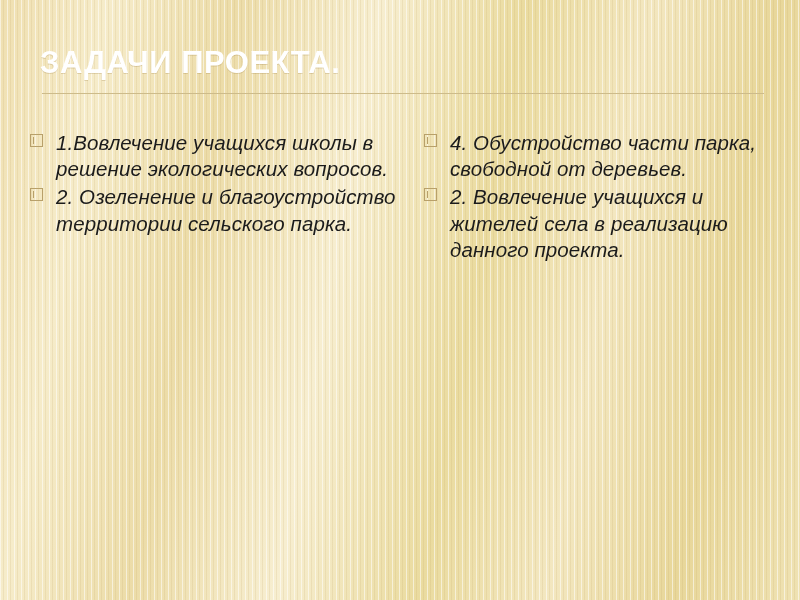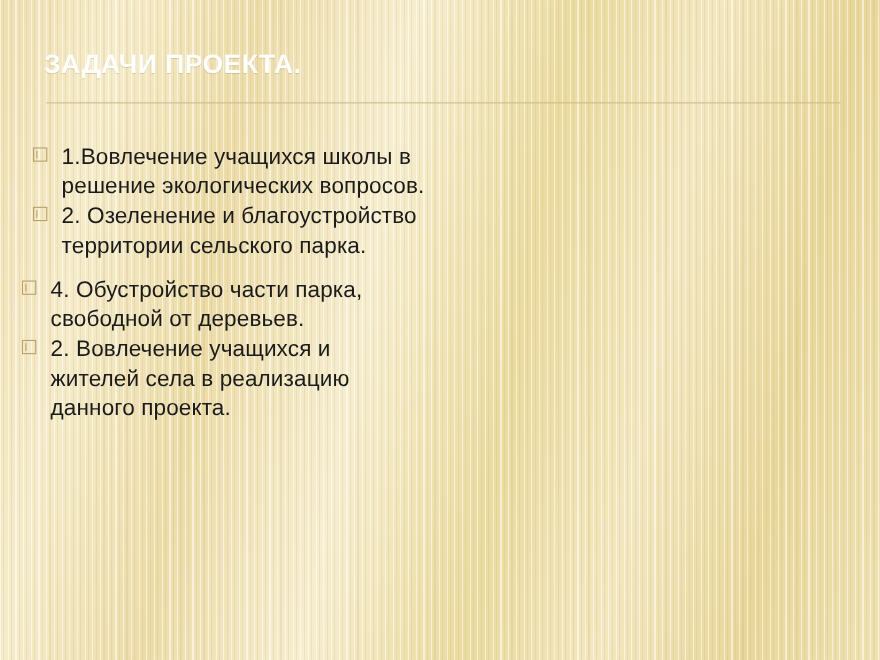--- a/index.html
+++ b/index.html
@@ -42,21 +42,21 @@
     overflow: hidden;
   }
   .title-area {
     position: absolute;
     left: 40px;
     top: 46px;
     right: 36px;
     height: 56px;
   }
   .slide-title {
-    font-size: 24px;
+    font-size: 31px;
     font-weight: bold;
     color: #ffffff;
     letter-spacing: 0.5px;
     text-transform: uppercase;
     line-height: 1.1;
     white-space: nowrap;
     display: inline-block;
     text-shadow: 0 1px 0 rgba(150,120,60,0.25);
   }
   .title-rule {
@@ -66,35 +66,34 @@
     top: 93px;
     height: 1px;
     background: #cdbb8a;
   }
   .columns {
     position: absolute;
     left: 0;
     top: 130px;
     width: 800px;
     display: flex;
-    flex-direction: column;
+    font-style: italic;
   }
   .col {
     box-sizing: border-box;
   }
   .col-left {
     width: 404px;
     padding-left: 22px;
     padding-right: 8px;
   }
   .col-right {
     width: 396px;
     padding-left: 12px;
     padding-right: 12px;
-    margin-top: 12px;
   }
   ul.bullets {
     list-style: none;
     margin: 0;
     padding: 0;
   }
   ul.bullets li {
     position: relative;
     padding-left: 34px;
     margin-bottom: 2px;

